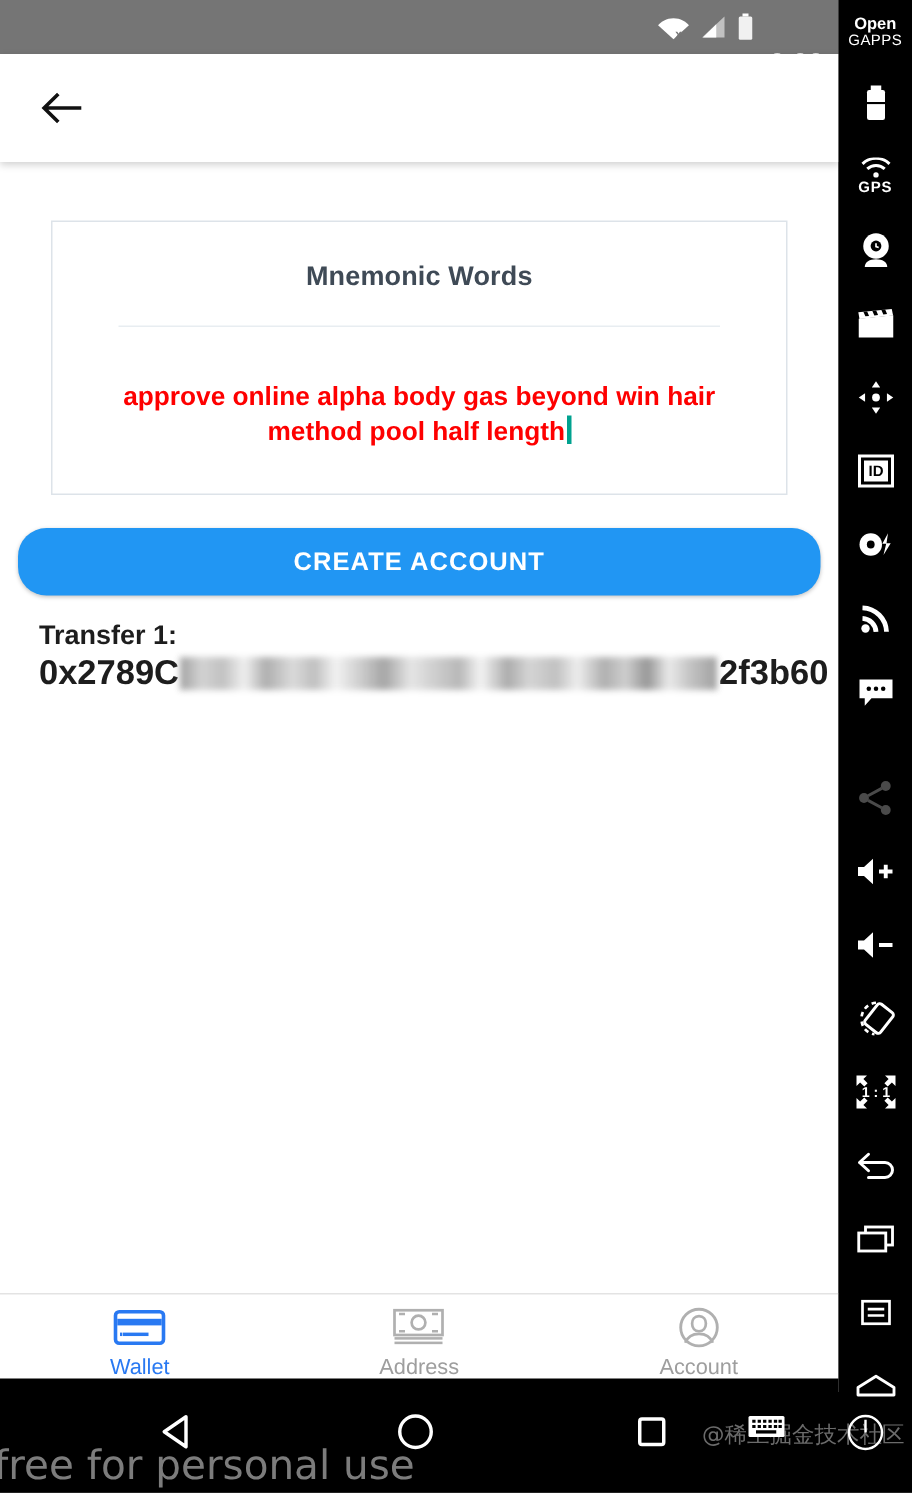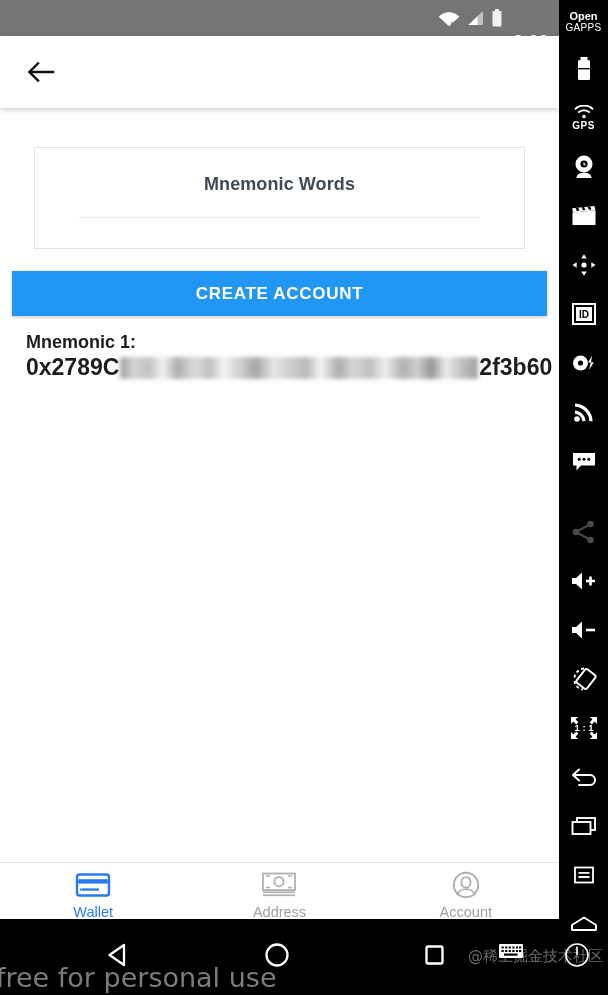--- a/index.html
+++ b/index.html
@@ -84,20 +84,21 @@
 
   .create-btn {
     margin: 22px 12px 0 12px;
     height: 45px;
     background: #2196f3;
     color: #fff;
     font-size: 17px; font-weight: bold; letter-spacing: .7px;
     display: flex; align-items: center; justify-content: center;
     box-shadow: 0 1px 3px rgba(0,0,0,.25);
     cursor: pointer;
+    border-radius: 19px;
   }
 
   .addr-block { margin: 14px 0 0 26px; }
   .addr-label { font-size: 18px; font-weight: bold; color: #1d1d1d; line-height: 24px; }
   .addr-value {
     font-size: 23px; font-weight: bold; color: #1d1d1d;
     line-height: 26px; position: relative; white-space: nowrap;
   }
   .blurbox {
     display: inline-block;
@@ -212,26 +213,27 @@
           <path d="M26 12 L3 12 M11 3.5 L2.4 12 L11 20.5" stroke="#111" stroke-width="2.4" fill="none" stroke-linecap="square"></path>
         </svg>
       </div>
     </div>
 
     <div class="content">
 
       <div class="card">
         <div class="card-title">Mnemonic Words</div>
         <div class="card-div"></div>
+        <div class="mnemonic"><span>approve online alpha body gas beyond win hair method pool half length</span><span class="caret"></span></div>
       </div>
 
       <div class="create-btn">CREATE ACCOUNT</div>
 
       <div class="addr-block">
-        <div class="addr-label">Mnemonic 1:</div>
+        <div class="addr-label">Transfer 1:</div>
         <div class="addr-value"><span>0x2789C</span><span class="blurbox"></span><span>2f3b60</span></div>
       </div>
 
     </div>
 
     <div class="tabbar">
 
       <div class="tab active">
         <svg width="38" height="28" viewBox="0 0 38 28">
           <rect x="3" y="3.5" width="32" height="21" rx="2.5" fill="none" stroke="#2979f2" stroke-width="2.4"></rect>

